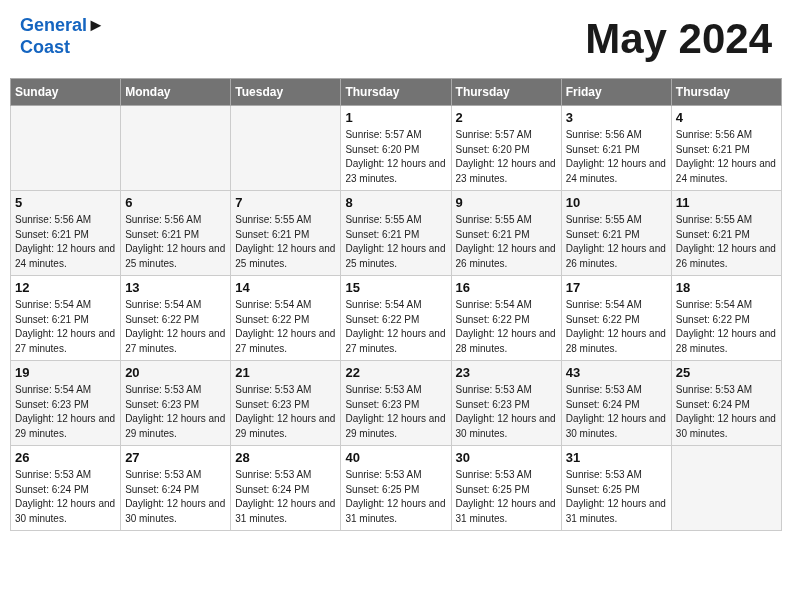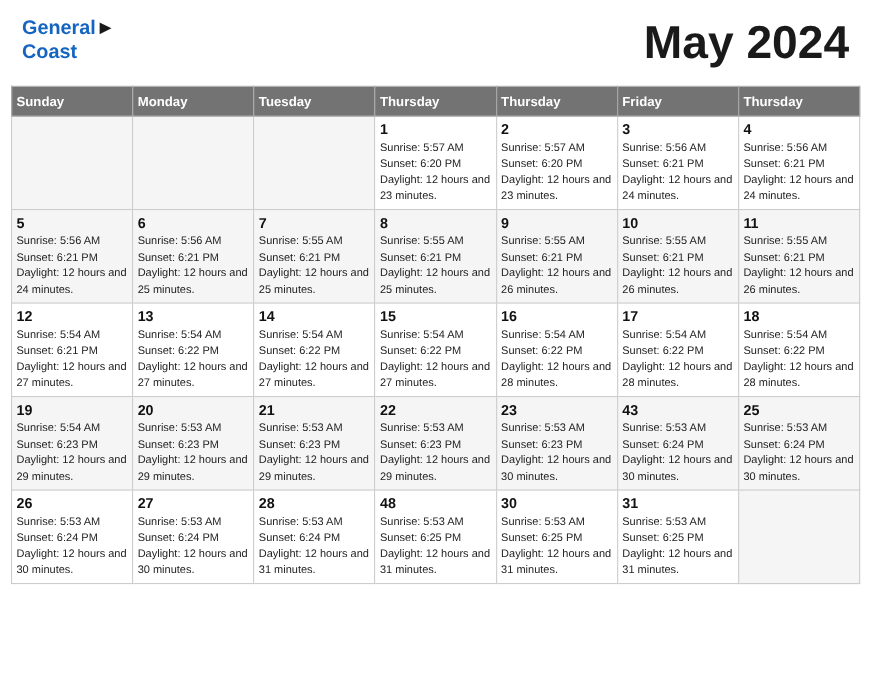--- a/index.html
+++ b/index.html
@@ -231,21 +231,21 @@
         </td>
         <td>
           <div class="day-num">27</div>
           <div class="day-info">Sunrise: 5:53 AM<br>Sunset: 6:24 PM<br>Daylight: 12 hours and 30 minutes.</div>
         </td>
         <td>
           <div class="day-num">28</div>
           <div class="day-info">Sunrise: 5:53 AM<br>Sunset: 6:24 PM<br>Daylight: 12 hours and 31 minutes.</div>
         </td>
         <td>
-          <div class="day-num">48</div>
+          <div class="day-num">40</div>
           <div class="day-info">Sunrise: 5:53 AM<br>Sunset: 6:25 PM<br>Daylight: 12 hours and 31 minutes.</div>
         </td>
         <td>
           <div class="day-num">30</div>
           <div class="day-info">Sunrise: 5:53 AM<br>Sunset: 6:25 PM<br>Daylight: 12 hours and 31 minutes.</div>
         </td>
         <td>
           <div class="day-num">31</div>
           <div class="day-info">Sunrise: 5:53 AM<br>Sunset: 6:25 PM<br>Daylight: 12 hours and 31 minutes.</div>
         </td>

